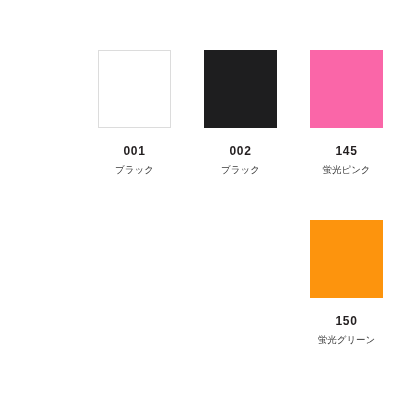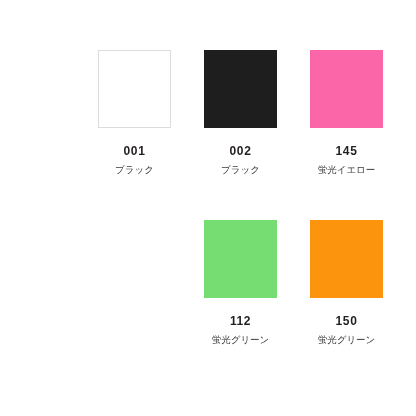--- a/index.html
+++ b/index.html
@@ -79,33 +79,28 @@
 
     <div class="swatch-cell">
       <span class="swatch-chip" style="background-color: rgb(30, 30, 31);"></span>
       <span class="swatch-code">002</span>
       <span class="swatch-name">ブラック</span>
     </div>
 
     <div class="swatch-cell">
       <span class="swatch-chip" style="background-color: rgb(250, 102, 168);"></span>
       <span class="swatch-code">145</span>
-      <span class="swatch-name">蛍光イエロー</span>
+      <span class="swatch-name">蛍光ピンク</span>
     </div>
 
   </div>
 
   <div class="swatch-row">
 
 
-    <div class="swatch-cell">
-      <span class="swatch-chip" style="background-color: rgb(117, 221, 113);"></span>
-      <span class="swatch-code">112</span>
-      <span class="swatch-name">蛍光グリーン</span>
-    </div>
 
     <div class="swatch-cell">
       <span class="swatch-chip" style="background-color: rgb(253, 148, 13);"></span>
       <span class="swatch-code">150</span>
       <span class="swatch-name">蛍光グリーン</span>
     </div>
 
   </div>
 
 </div>

